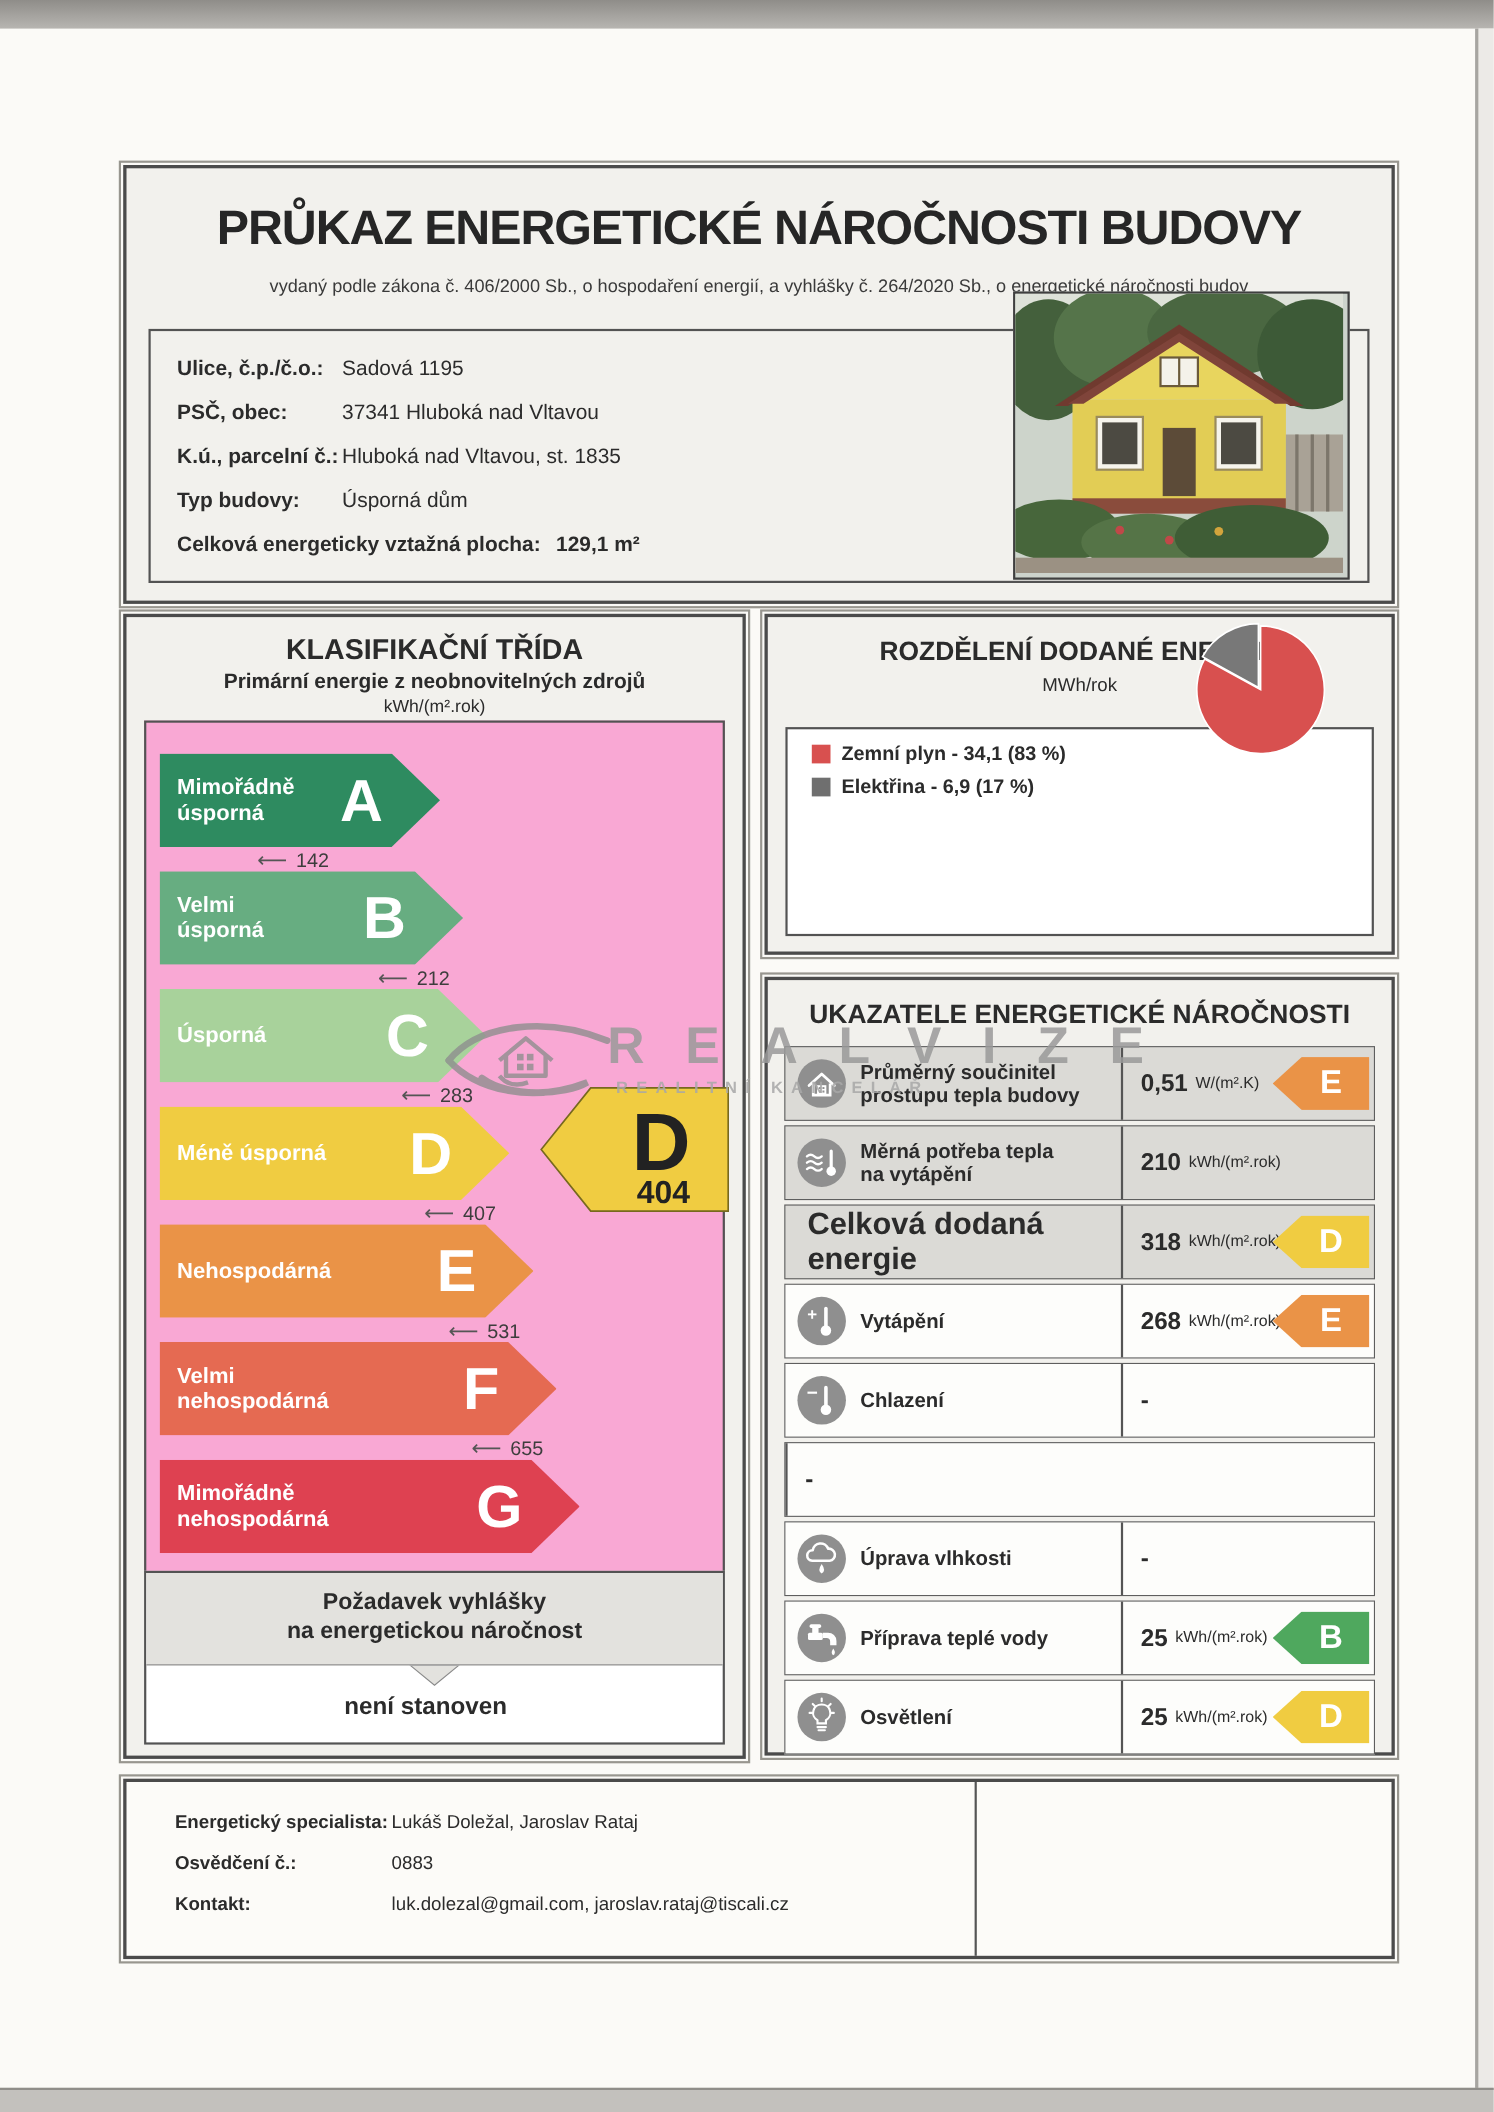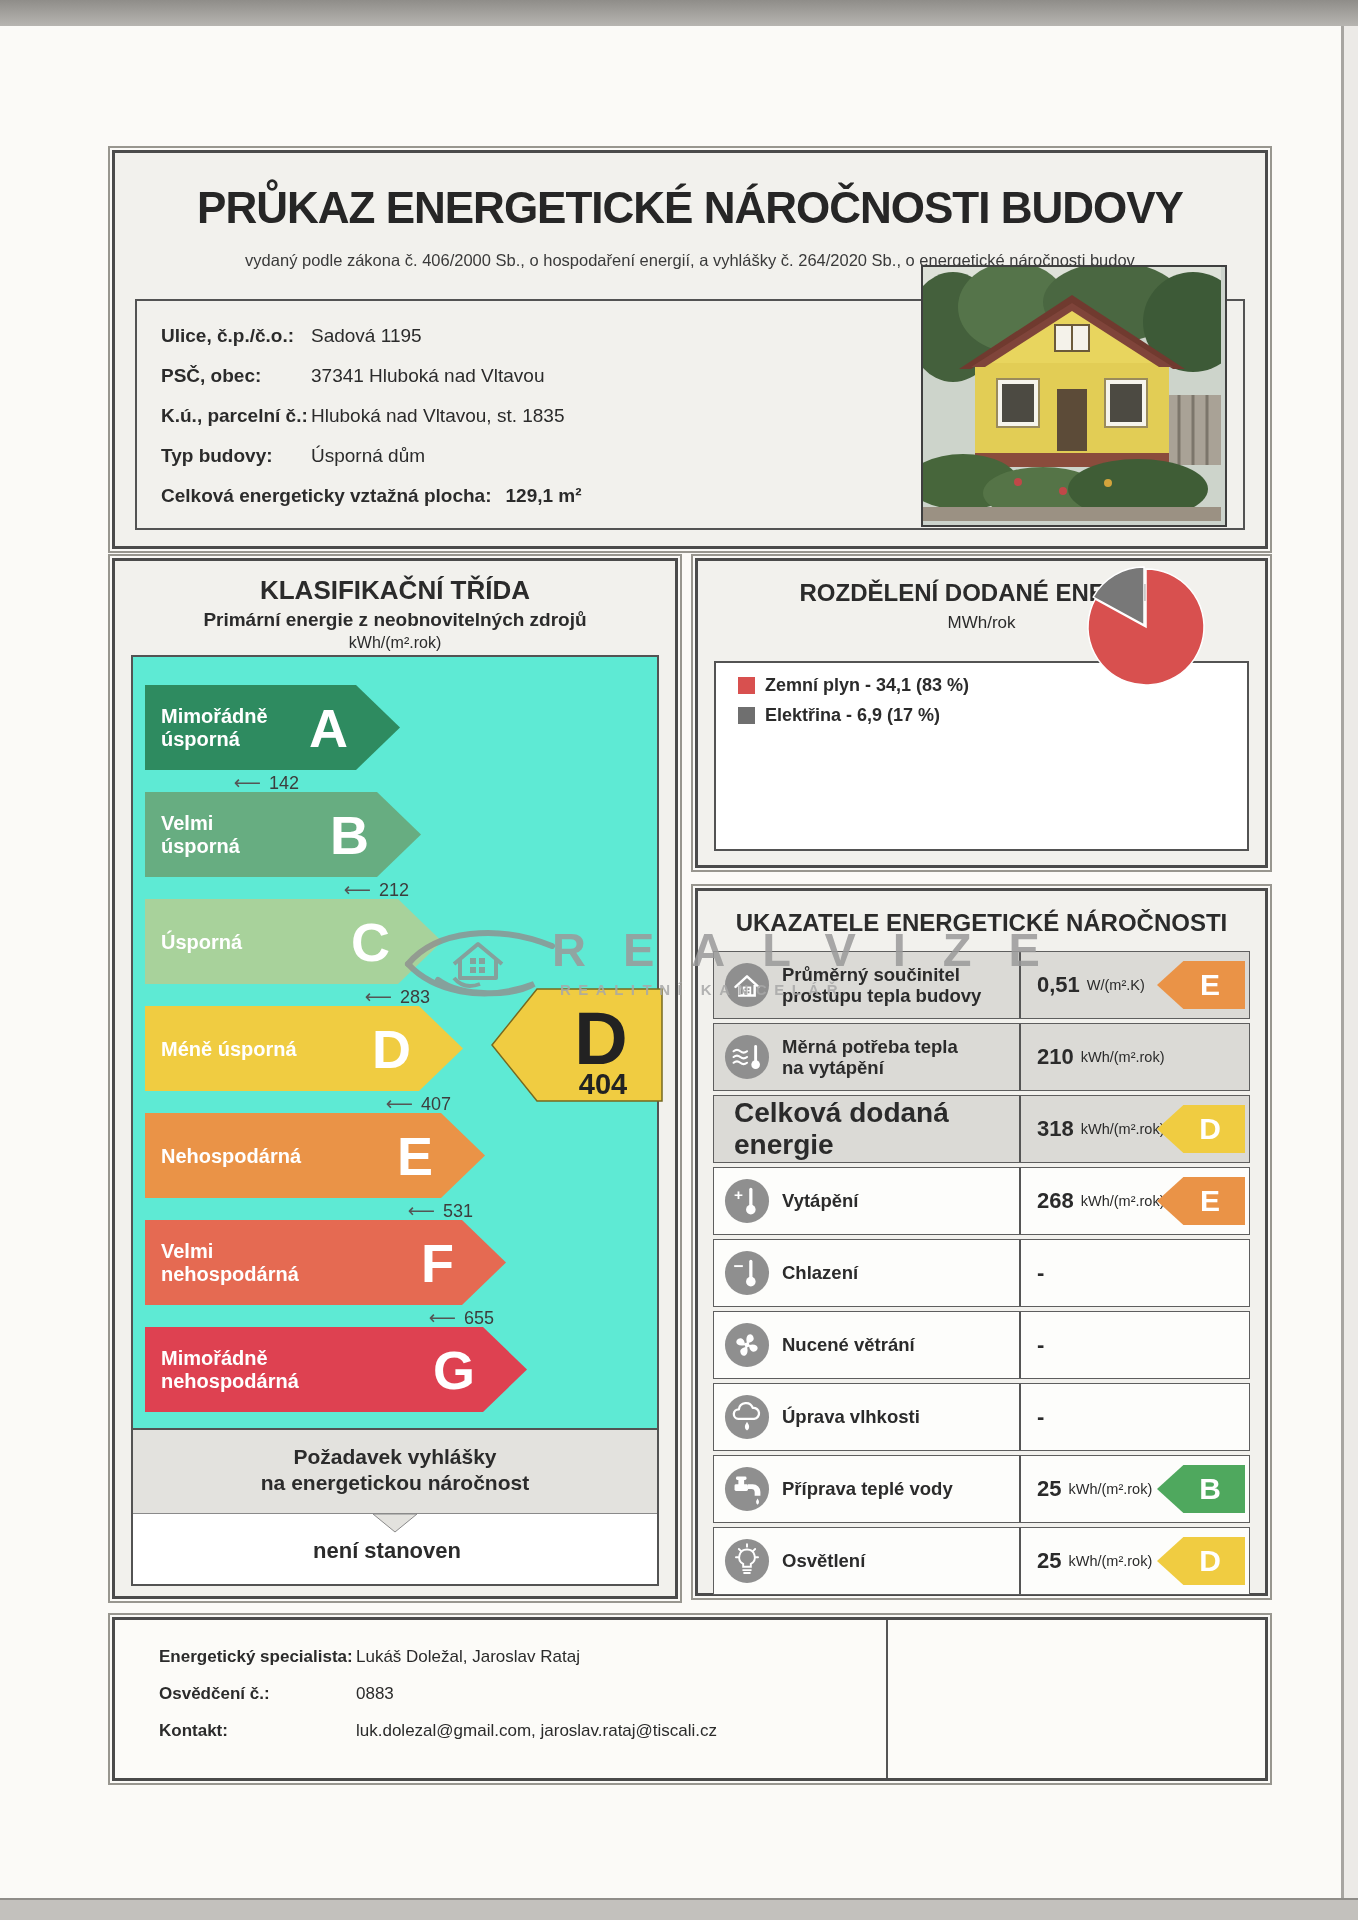--- a/index.html
+++ b/index.html
@@ -33,21 +33,21 @@
   .field .lbl{font-weight:bold;width:150px;flex:none;}
   .field.wide .lbl{width:auto;margin-right:14px;}
   .field .val{}
   .field.wide .val{font-weight:bold;}
   .photo{position:absolute;right:16px;top:-36px;width:302px;height:258px;border:2px solid #3f3f3f;background:#ccd3cc;}
 
   
   .cls-title{position:absolute;left:0;right:0;top:14px;text-align:center;font-size:26px;font-weight:bold;}
   .cls-sub{position:absolute;left:0;right:0;top:48px;text-align:center;font-size:19px;font-weight:bold;}
   .cls-unit{position:absolute;left:0;right:0;top:73px;text-align:center;font-size:16px;}
-  .scale-box{left:16px;right:16px;top:94px;height:772px;background:#5eead4;}
+  .scale-box{left:16px;right:16px;top:94px;height:772px;background:#f9a8d4;}
   .class-row{position:absolute;left:12px;height:85px;
     clip-path:polygon(0 0,calc(100% - 44px) 0,100% 50%,calc(100% - 44px) 100%,0 100%);}
   .class-row .c-label{position:absolute;left:16px;top:50%;transform:translateY(-50%);
     color:#fff;font-weight:bold;font-size:20px;line-height:1.15;white-space:pre-line;}
   .class-row .c-letter{position:absolute;right:52px;top:50%;transform:translateY(-50%);
     color:#fff;font-weight:bold;font-size:54px;}
   .cr-0{top:28px;width:255px;}  .cr-1{top:135px;width:276px;}
   .cr-2{top:242px;width:297px;} .cr-3{top:349px;width:318px;}
   .cr-4{top:456px;width:340px;} .cr-5{top:563px;width:361px;}
   .cr-6{top:670px;width:382px;}
@@ -368,33 +368,20 @@
         <div class="ind-label">Chlazení</div>
       </div>
       <div class="ind-value">
         <span class="val">-</span>
         <span class="unit"></span>
 
       </div>
     </div>
 
     <div class="ind-row">
-      <div class="ind-left">
-        <svg class="ind-icon" width="46" height="46" viewBox="0 0 48 48">
-          <circle cx="24" cy="24" r="23" fill="#8f8f8f"></circle>
-          <g fill="#fff">
-            <path d="M24 22 C21 12 30 10 31 17 C31.5 20 27 22 24 22"></path>
-            <path d="M26 24 C36 21 38 30 31 31 C28 31.5 26 27 26 24"></path>
-            <path d="M24 26 C27 36 18 38 17 31 C16.5 28 21 26 24 26"></path>
-            <path d="M22 24 C12 27 10 18 17 17 C20 16.5 22 21 22 24"></path>
-            <circle cx="24" cy="24" r="2.6"></circle>
-          </g>
-        </svg>
-        <div class="ind-label">Nucené větrání</div>
-      </div>
       <div class="ind-value">
         <span class="val">-</span>
         <span class="unit"></span>
 
       </div>
     </div>
 
     <div class="ind-row">
       <div class="ind-left">
         <svg class="ind-icon" width="46" height="46" viewBox="0 0 48 48">

